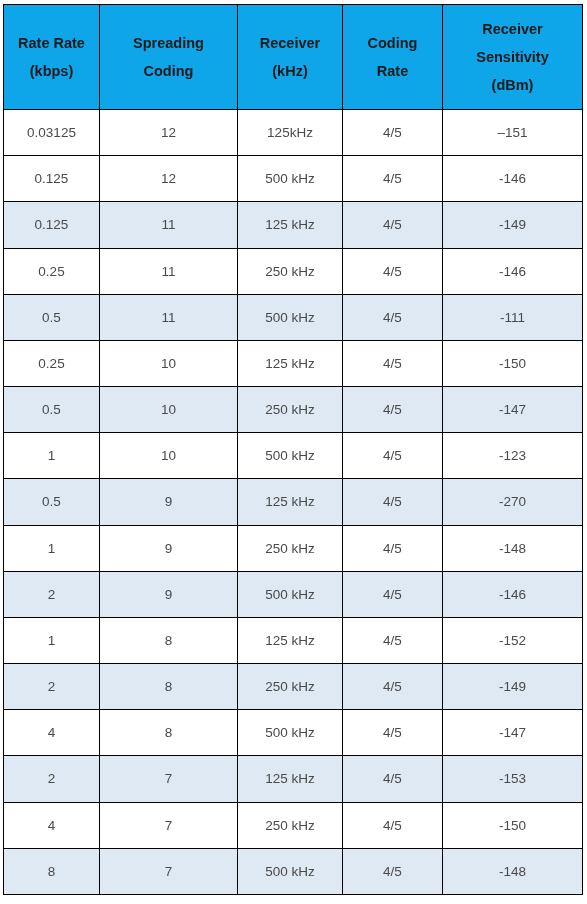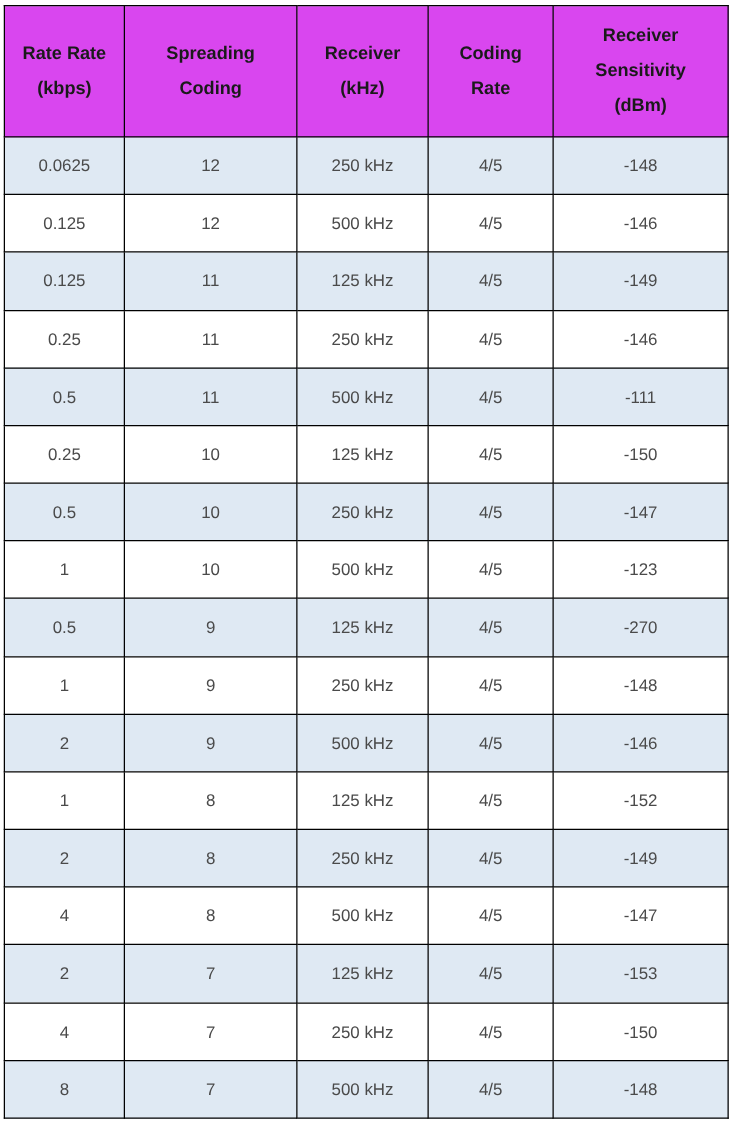--- a/index.html
+++ b/index.html
@@ -27,21 +27,21 @@
     height: 891px;
     border: 1px solid #000000;
   }
   table.lora-table col.c1 { width: 96px; }
   table.lora-table col.c2 { width: 138px; }
   table.lora-table col.c3 { width: 105px; }
   table.lora-table col.c4 { width: 100px; }
   table.lora-table col.c5 { width: 140px; }
 
   thead th {
-    background: #d946ef;
+    background: #0ea5e9;
     border: 1px solid #000000;
     color: #1a1a1a;
     font-size: 14.5px;
     font-weight: bold;
     line-height: 1.95;
     text-align: center;
     vertical-align: middle;
     height: 104px;
     padding: 0 4px;
   }
@@ -98,26 +98,26 @@
             <span class="hl">Rate</span>
           </th>
           <th>
             <span class="hl">Receiver</span>
             <span class="hl">Sensitivity</span>
             <span class="hl">(dBm)</span>
           </th>
         </tr>
     </thead>
     <tbody id="table-body">
-        <tr class="shaded">
-          <td>0.0625</td>
+        <tr class="plain">
+          <td>0.03125</td>
           <td>12</td>
-          <td>250 kHz</td>
-          <td>4/5</td>
-          <td>-148</td>
+          <td>125kHz</td>
+          <td>4/5</td>
+          <td>–151</td>
         </tr>
         <tr class="plain">
           <td>0.125</td>
           <td>12</td>
           <td>500 kHz</td>
           <td>4/5</td>
           <td>-146</td>
         </tr>
         <tr class="shaded">
           <td>0.125</td>

